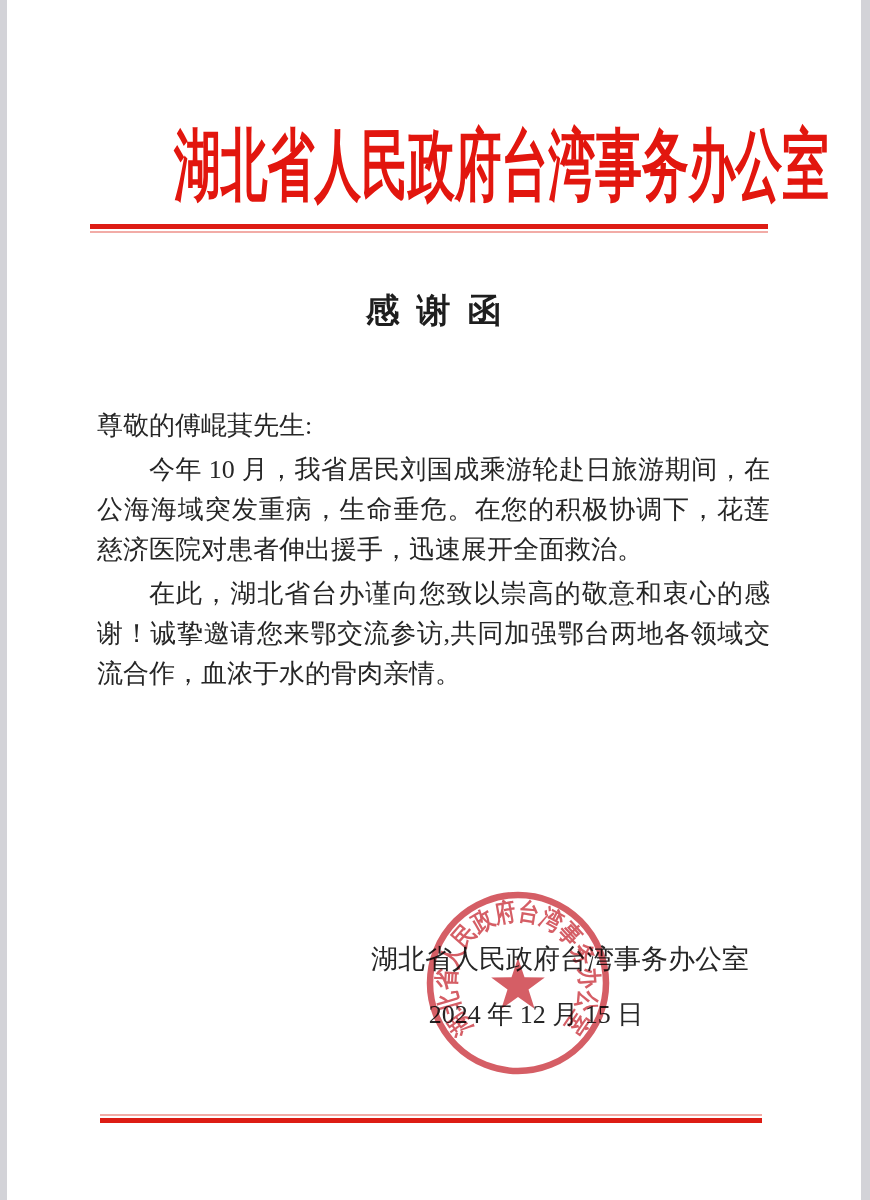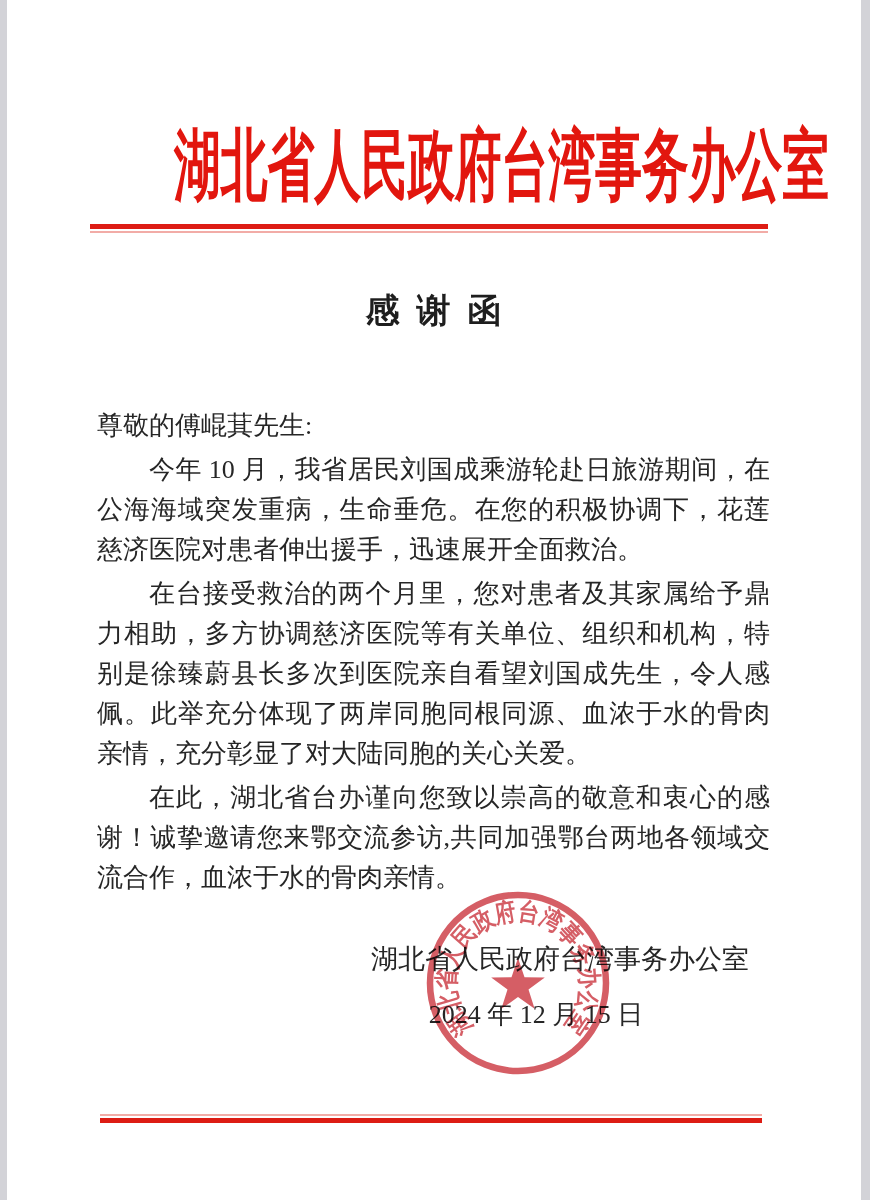--- a/index.html
+++ b/index.html
@@ -136,21 +136,20 @@
   <div class="rule-header">
     <div class="thick"></div>
     <div class="thin"></div>
   </div>
 
   <h2 class="doc-title">感  谢  函</h2>
 
   <div class="body-text">
     <p class="salutation">尊敬的傅崐萁先生:</p>
     <p class="para">今年 10 月，我省居民刘国成乘游轮赴日旅游期间，在公海海域突发重病，生命垂危。在您的积极协调下，花莲慈济医院对患者伸出援手，迅速展开全面救治。</p>
-    <p class="para">在台接受救治的两个月里，您对患者及其家属给予鼎力相助，多方协调慈济医院等有关单位、组织和机构，特别是徐臻蔚县长多次到医院亲自看望刘国成先生，令人感佩。此举充分体现了两岸同胞同根同源、血浓于水的骨肉亲情，充分彰显了对大陆同胞的关心关爱。</p>
     <p class="para">在此，湖北省台办谨向您致以崇高的敬意和衷心的感谢！诚挚邀请您来鄂交流参访,共同加强鄂台两地各领域交流合作，血浓于水的骨肉亲情。</p>
   </div>
 
   <div class="sig-org">湖北省人民政府台湾事务办公室</div>
 
   <div class="sig-date">2024 年 12 月 15 日</div>
 
   <svg class="seal" viewBox="0 0 190 190">
     <circle cx="95" cy="95" r="88" fill="none" stroke="#cf4750" stroke-width="6.5"></circle>
     <path id="sealTextPath" d="M 50.5 139.5 A 63 63 0 1 1 139.5 139.5" fill="none"></path>

